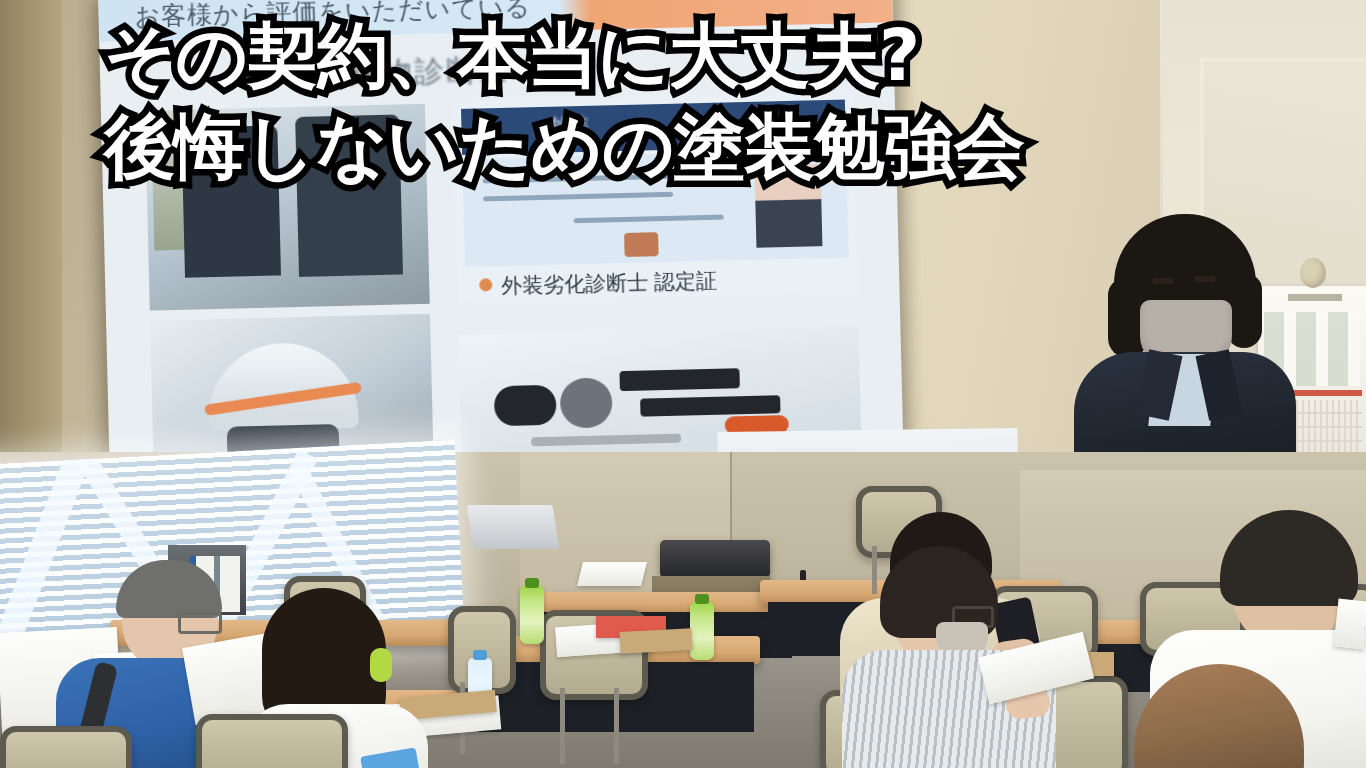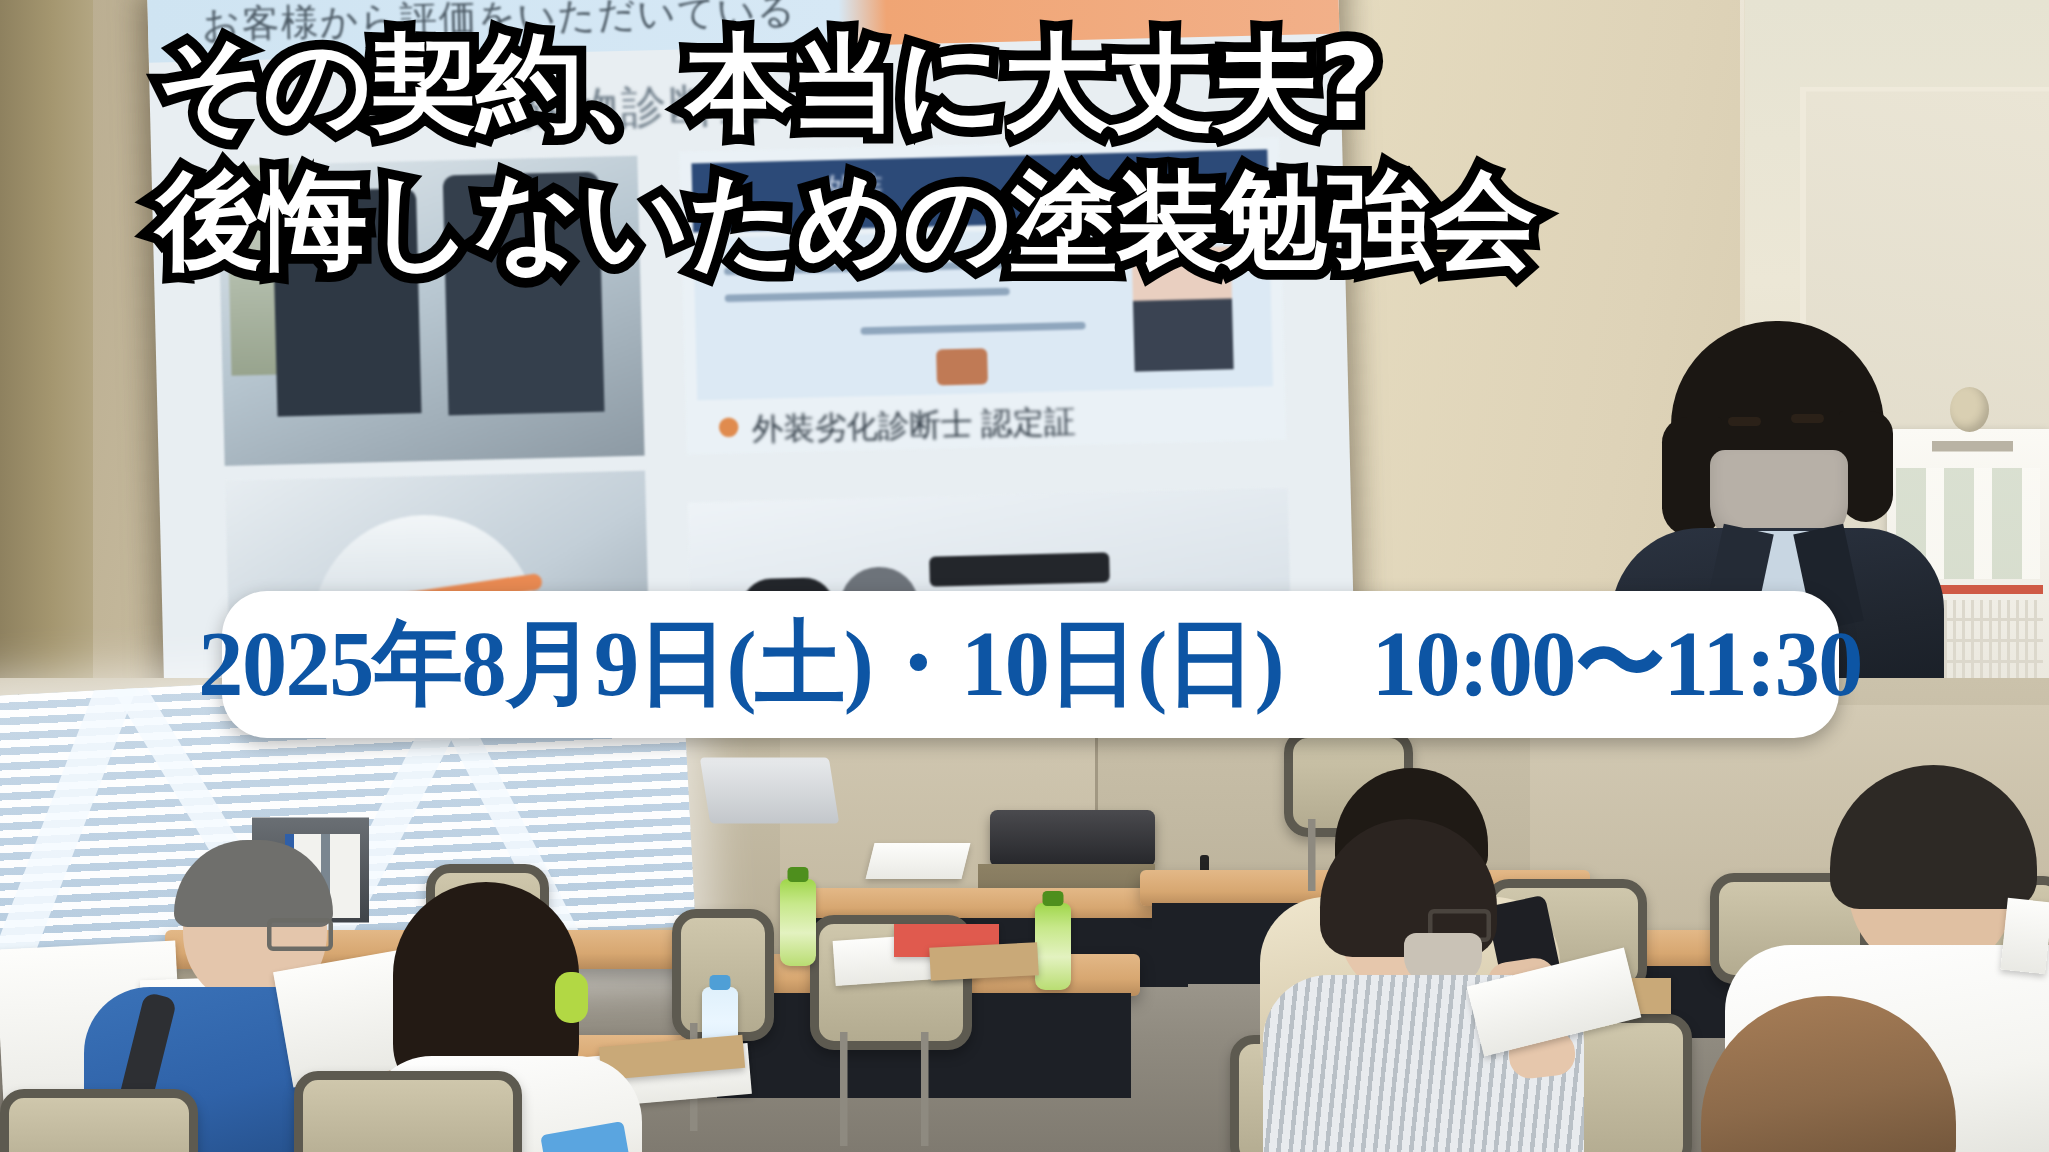--- a/index.html
+++ b/index.html
@@ -439,17 +439,14 @@
     <div class="chair-back" style="left:196px;top:714px;width:140px;height:60px;"></div>
     <div class="chair-back" style="left:0px;top:726px;width:120px;height:54px;"></div>
 
   </div>
 
   <div class="headline">
     <span>その契約、本当に大丈夫?</span>
     <span class="l2">後悔しないための塗装勉強会</span>
   </div>
 
-  <div class="date-banner">
-    <span class="date-text">2025年8月9日(土)・10日(日)　10:00〜11:30</span>
-  </div>
 
 </div>
 
 </body></html>

